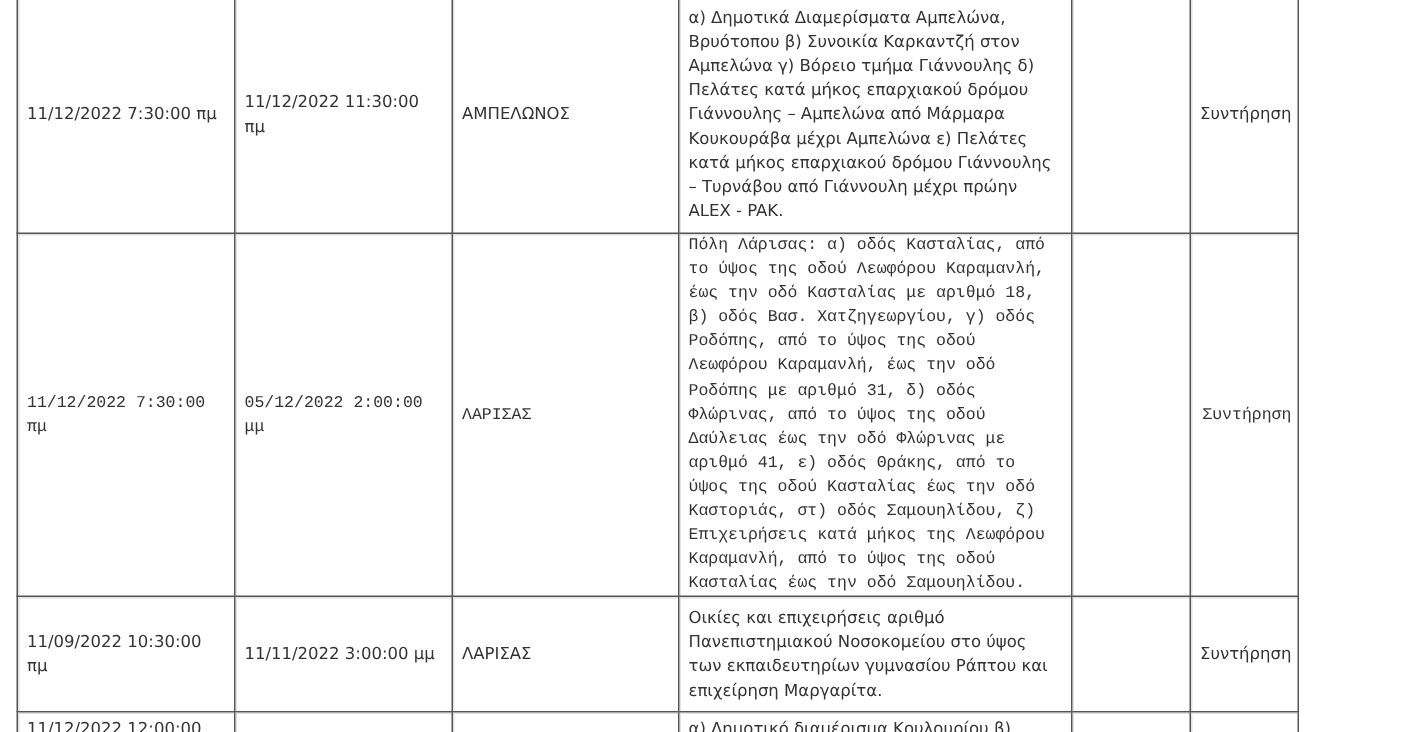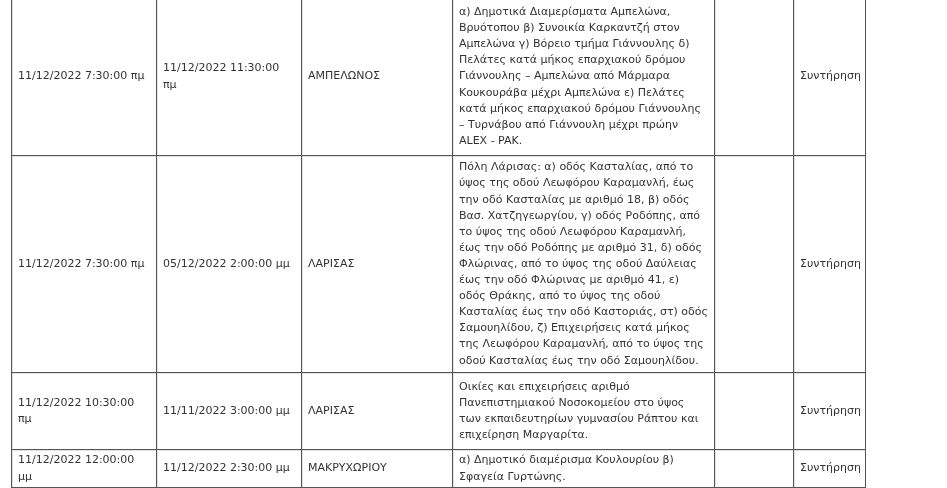--- a/index.html
+++ b/index.html
@@ -33,21 +33,21 @@
     }
     .col-start { width: 145px; }
     .col-end { width: 145px; }
     .col-area { width: 151px; }
     .col-desc { width: 262px; }
     .col-blank { width: 79px; }
     .col-type { width: 58px; }
     .desc { text-align: left; }
     .type-cell { text-align: right; padding-right: 4px !important; }
     .row1 td { height: 157px; }
-    .row2 td { height: 216px; }
+    .row2 td { height: 216px; font-family: Liberation Mono, monospace; }
     .row3 td { height: 76px; }
     .row4 td { height: 37px; }
   </style>
 </head>
 <body>
 
 <table class="table">
   <colgroup>
     <col class="col-start">
     <col class="col-end">
@@ -67,21 +67,21 @@
     </tr>
     <tr class="row2">
       <td>11/12/2022 7:30:00 πμ</td>
       <td>05/12/2022 2:00:00 μμ</td>
       <td>ΛΑΡΙΣΑΣ</td>
       <td class="desc">Πόλη Λάρισας: α) οδός Κασταλίας, από το ύψος της οδού Λεωφόρου Καραμανλή, έως την οδό Κασταλίας με αριθμό 18, β) οδός Βασ. Χατζηγεωργίου, γ) οδός Ροδόπης, από το ύψος της οδού Λεωφόρου Καραμανλή, έως την οδό Ροδόπης με αριθμό 31, δ) οδός Φλώρινας, από το ύψος της οδού Δαύλειας έως την οδό Φλώρινας με αριθμό 41, ε) οδός Θράκης, από το ύψος της οδού Κασταλίας έως την οδό Καστοριάς, στ) οδός Σαμουηλίδου, ζ) Επιχειρήσεις κατά μήκος της Λεωφόρου Καραμανλή, από το ύψος της οδού Κασταλίας έως την οδό Σαμουηλίδου.</td>
       <td></td>
       <td class="type-cell">Συντήρηση</td>
     </tr>
     <tr class="row3">
-      <td>11/12/2022 10:30:00 πμ</td>
+      <td>11/09/2022 10:30:00 πμ</td>
       <td>11/11/2022 3:00:00 μμ</td>
       <td>ΛΑΡΙΣΑΣ</td>
       <td class="desc">Οικίες και επιχειρήσεις αριθμό Πανεπιστημιακού Νοσοκομείου στο ύψος των εκπαιδευτηρίων γυμνασίου Ράπτου και επιχείρηση Μαργαρίτα.</td>
       <td></td>
       <td class="type-cell">Συντήρηση</td>
     </tr>
     <tr class="row4">
       <td>11/12/2022 12:00:00 μμ</td>
       <td>11/12/2022 2:30:00 μμ</td>
       <td>ΜΑΚΡΥΧΩΡΙΟΥ</td>

